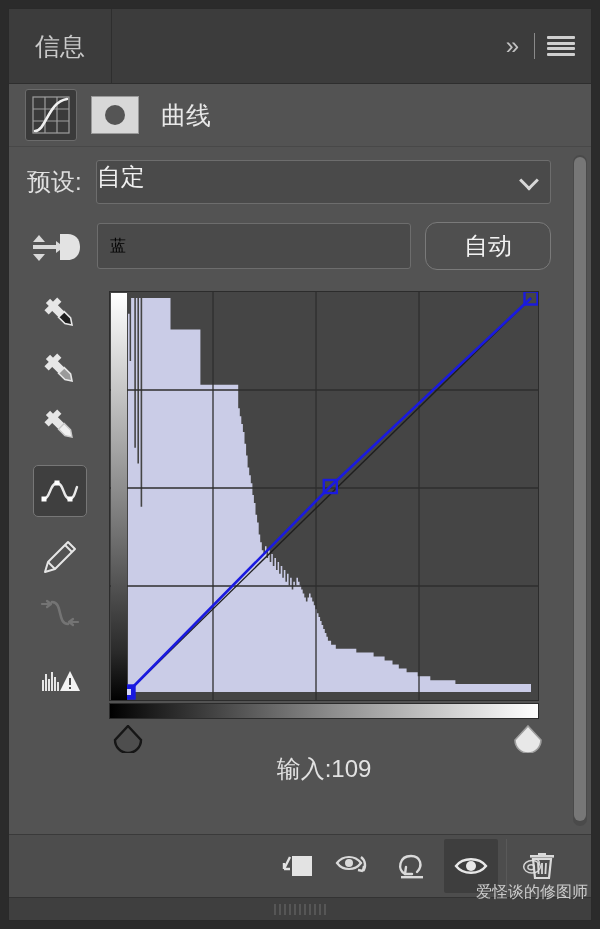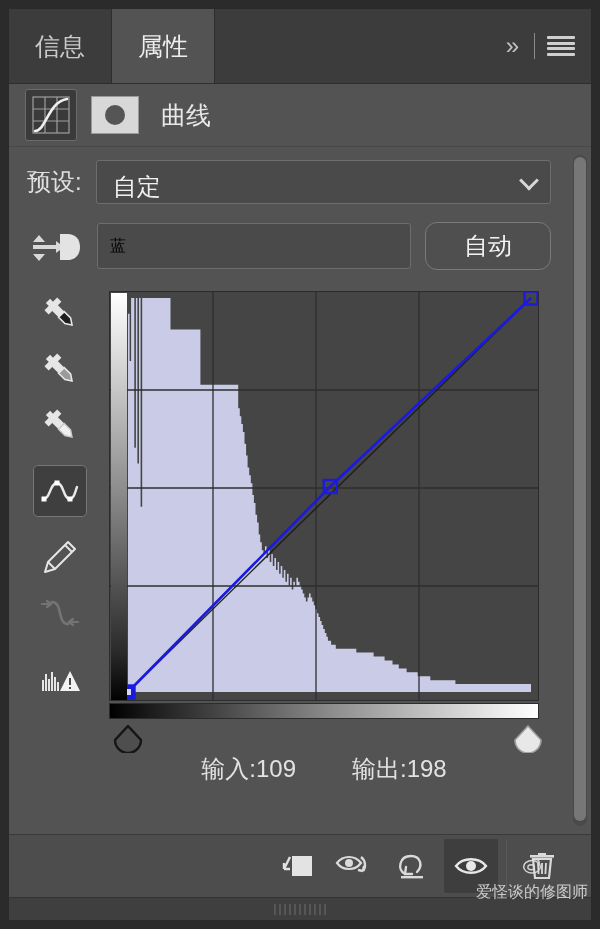--- a/index.html
+++ b/index.html
@@ -113,22 +113,22 @@
     position: absolute; left: 18px; top: 20px;
     width: 524px; height: 29px;
     display: flex; align-items: center; gap: 14px;
   }
   .preset-label { font-size: 24px; color: #e0e0e0; white-space: nowrap; }
   .select {
     flex: 1; height: 44px;
     background: #4a4a4a;
     border: 1px solid #6d6d6d;
     border-radius: 3px;
-    display: flex; align-items: flex-end;
-    padding: 0 16px;
+    display: flex; align-items: flex-start;
+    padding: 0 0;
     box-sizing: border-box;
     position: relative;
   }
   .select .val { font-size: 24px; color: #f0f0f0; }
   .select .caret {
     position: absolute; right: 14px; top: 50%;
     transform: translateY(-60%) rotate(45deg);
     width: 11px; height: 11px;
     border-right: 3px solid #d8d8d8;
     border-bottom: 3px solid #d8d8d8;
@@ -248,23 +248,20 @@
   }
 </style>
 </head>
 <body>
 
 <div class="panel">
 
   <div class="tabbar">
     <div class="tab">
       <span>信息</span>
-    </div>
-    <div class="tab active">
-      <span>属性</span>
     </div>
     <div class="tabbar-spacer"></div>
     <div class="tabbar-right">
       <div class="chev-collapse">»</div>
       <div class="vdiv"></div>
       <div class="hamburger">
         <i></i>
           <i></i>
           <i></i>
           <i></i>
@@ -452,23 +449,20 @@
     <div class="slider-tri" style="left:504px; top:578px;">
       <svg width="30" height="28" viewBox="0 0 30 28">
         <path d="M15 1 L28 15 a9 9 0 0 1 -26 0 Z" fill="#e8e8e8" stroke="#9e9e9e" stroke-width="1.6"></path>
       </svg>
     </div>
 
     <div class="io-row">
       <div>
         <span>输入:</span><span>109</span>
       </div>
-      <div>
-        <span>输出:</span><span>198</span>
-      </div>
     </div>
 
   </div>
 
   <div class="bottom-bar">
 
     <div class="bbtn">
       <svg width="40" height="36" viewBox="0 0 40 36">
         <rect x="15" y="8" width="20" height="20" fill="#e3e3e3"></rect>
         <path d="M13 9 l-6 12" stroke="#e3e3e3" stroke-width="2.4" fill="none"></path>

